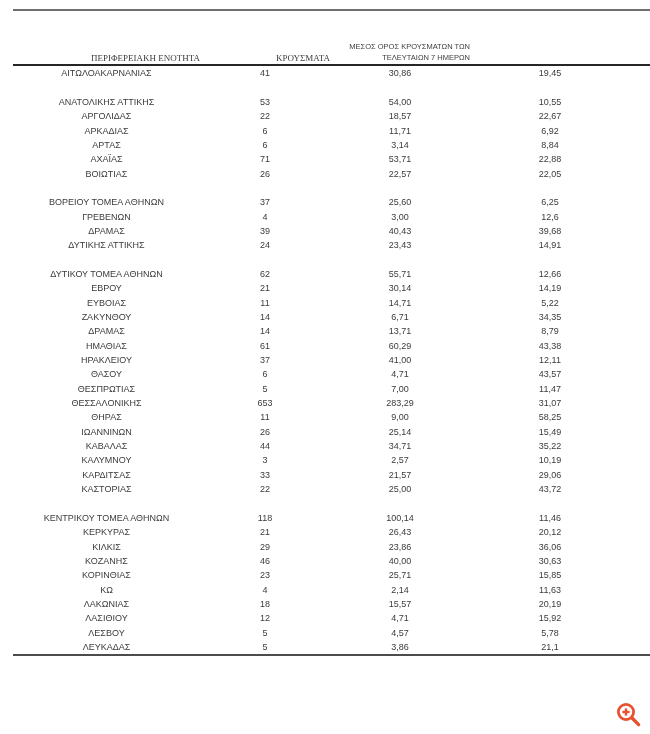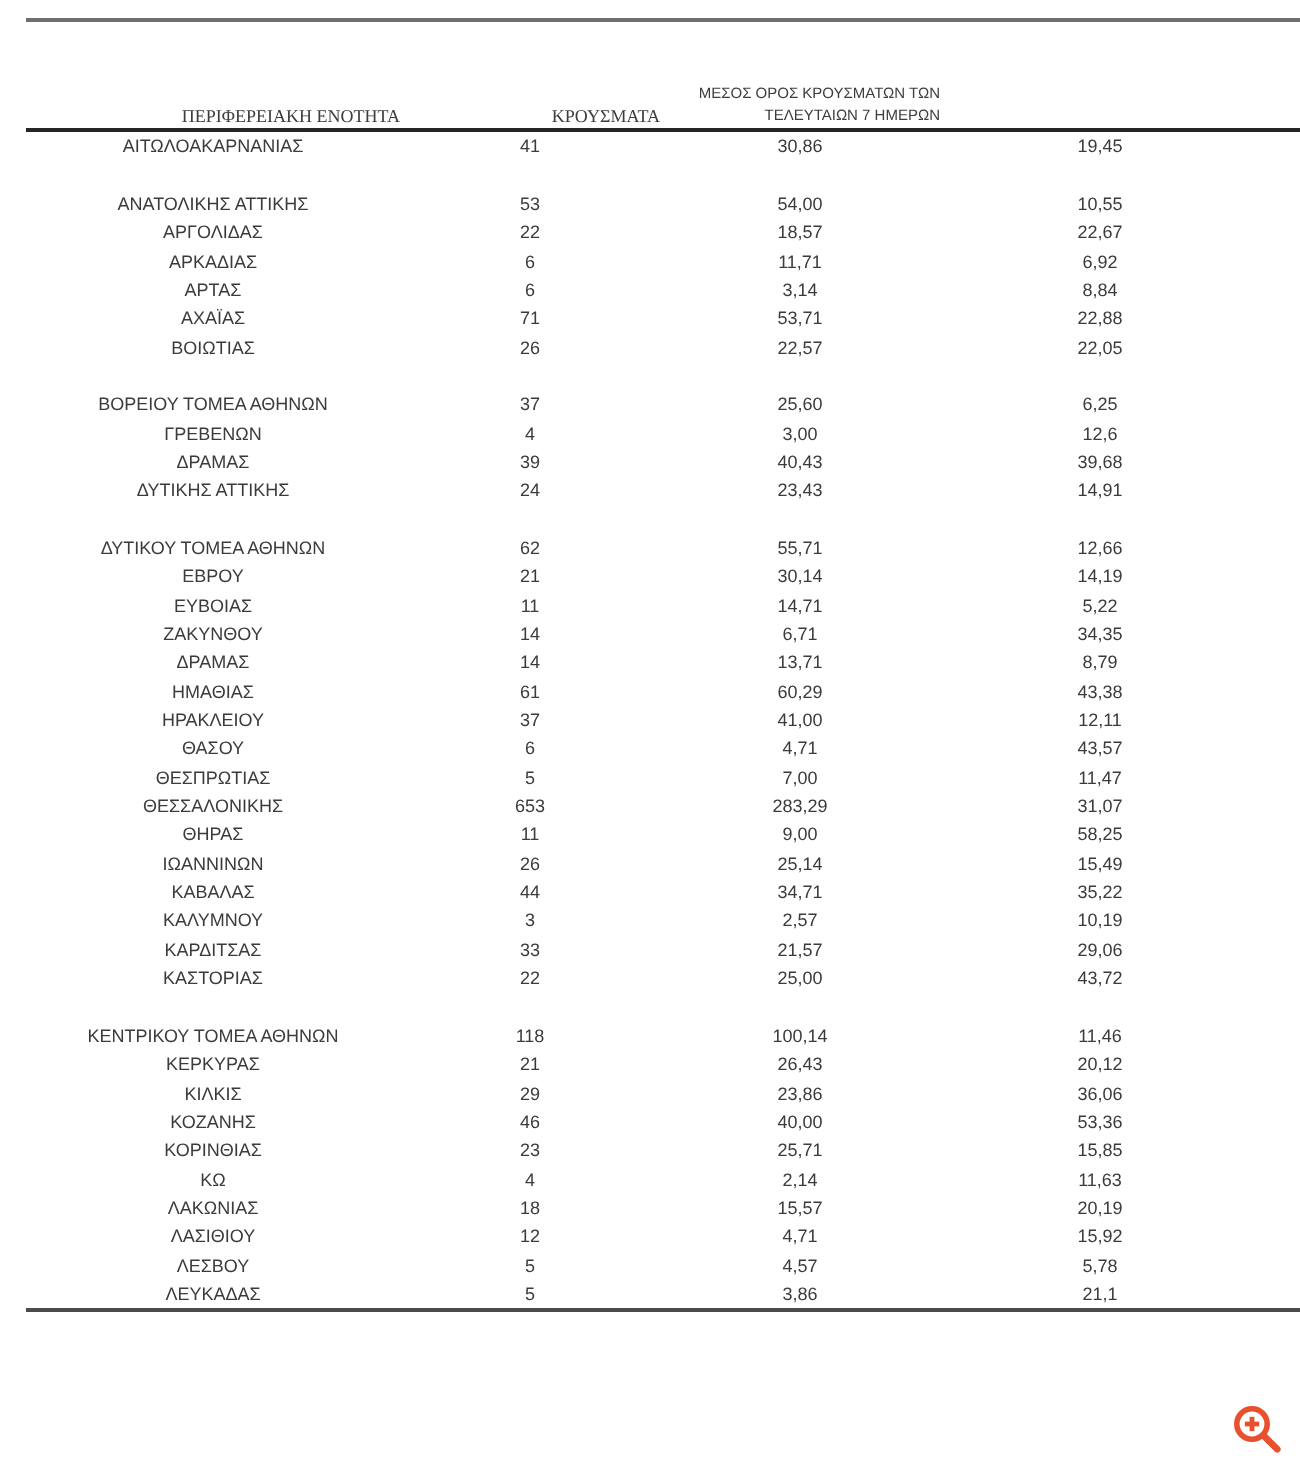--- a/index.html
+++ b/index.html
@@ -294,21 +294,21 @@
           <div class="td">ΚΙΛΚΙΣ</div>
           <div class="td">29</div>
           <div class="td">23,86</div>
           <div class="td">36,06</div>
           <div class="td"></div>
         </div>
         <div class="row">
           <div class="td">ΚΟΖΑΝΗΣ</div>
           <div class="td">46</div>
           <div class="td">40,00</div>
-          <div class="td">53,36</div>
+          <div class="td">30,63</div>
           <div class="td"></div>
         </div>
         <div class="row">
           <div class="td">ΚΟΡΙΝΘΙΑΣ</div>
           <div class="td">23</div>
           <div class="td">25,71</div>
           <div class="td">15,85</div>
           <div class="td"></div>
         </div>
         <div class="row">

